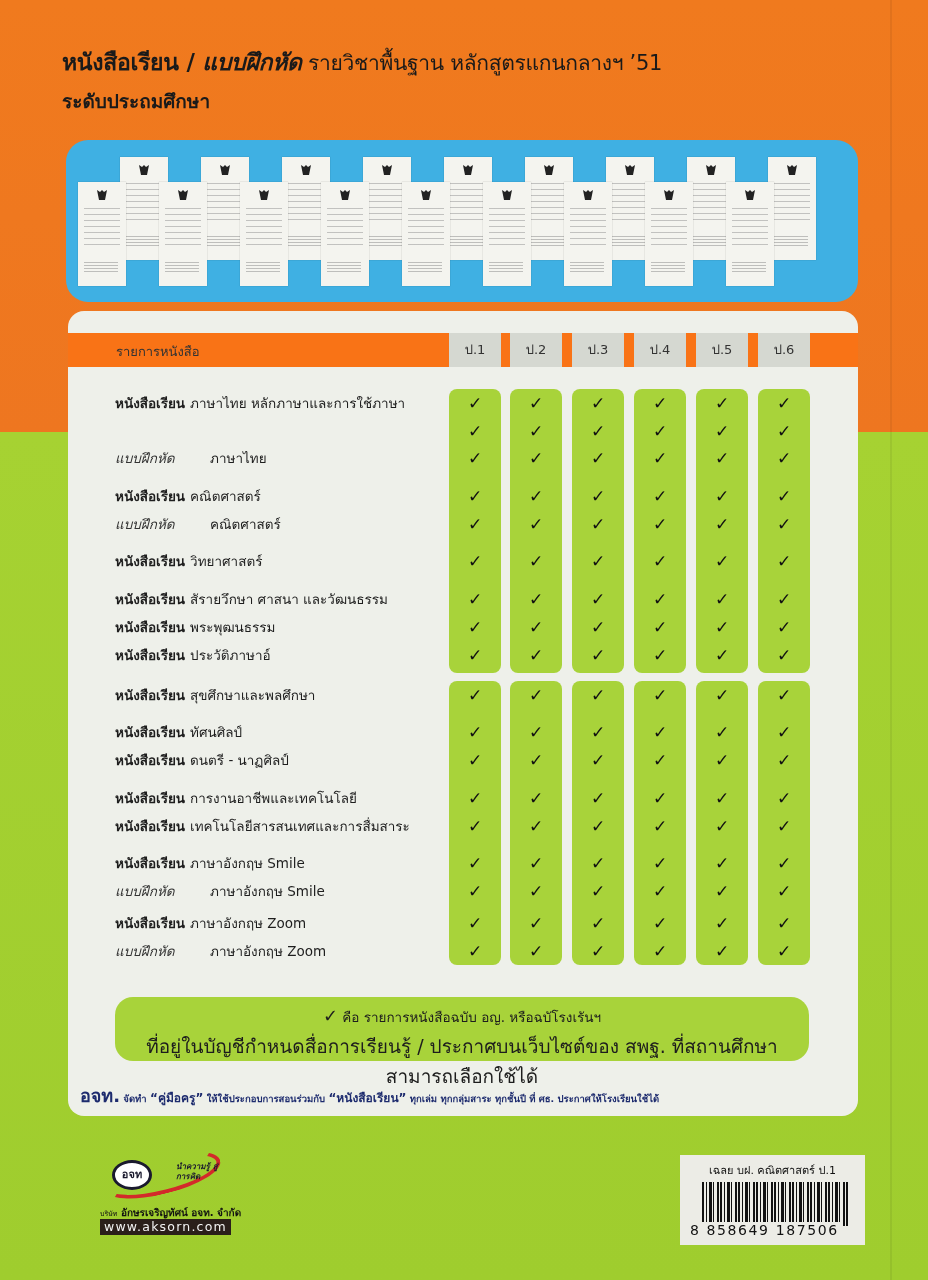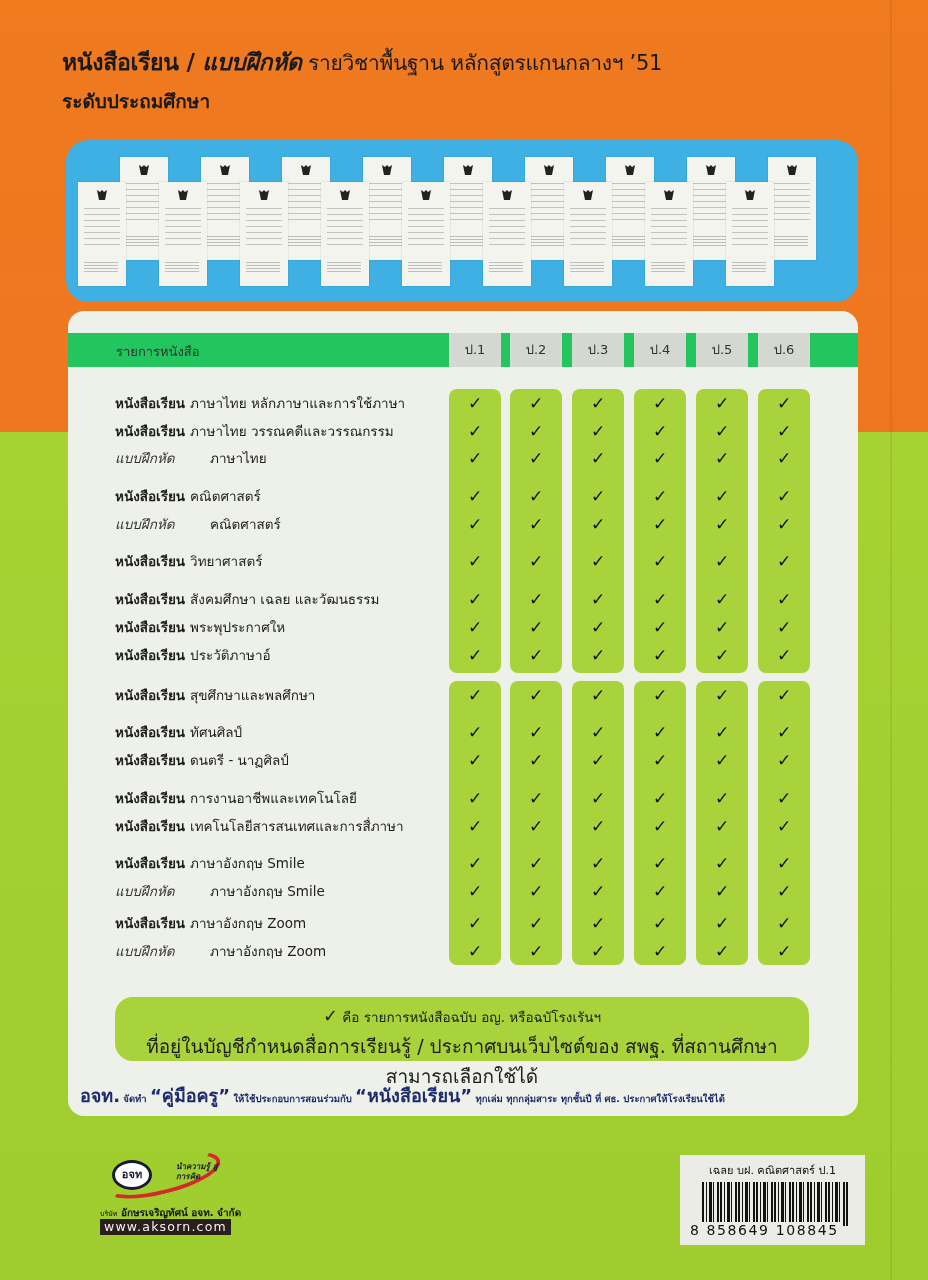--- a/index.html
+++ b/index.html
@@ -49,21 +49,21 @@
     background: repeating-linear-gradient(to bottom, #888 0 1px, transparent 1px 3px);
     opacity: 0.5;
   }
   
   .panel {
     position: absolute; left: 68px; top: 311px; width: 790px; height: 805px;
     background: #eef0ea; border-radius: 16px;
   }
   .header-bar {
     position: absolute; left: 0; top: 22px; width: 790px; height: 34px;
-    background: #22c55e;
+    background: #f97316;
   }
   .hdr-label {
     position: absolute; left: 48px; top: 8px; font-size: 13px; color: #333;
   }
   .hdr-grade {
     position: absolute; top: 0; width: 52px; height: 34px; background: #d5d8d1;
     font-size: 13px; color: #333; text-align: center; line-height: 34px;
   }
   .check-col {
     position: absolute; width: 52px; background: #a8d33a; border-radius: 8px;
@@ -85,21 +85,21 @@
     background: #a8d33a; border-radius: 18px; text-align: center; color: #1d1d1d;
   }
   .legend .l1 { position: absolute; left: 0; right: 0; top: 8px; font-size: 13.5px; }
   .legend .l1 .tick { font-weight: bold; font-size: 18px; }
   .legend .l2 { position: absolute; left: 0; right: 0; top: 34px; font-size: 19px; }
   .promo {
     position: absolute; left: 12px; top: 770px; white-space: nowrap; color: #1d2b6e;
     font-size: 9.5px; font-weight: bold;
   }
   .promo .big { font-size: 18px; font-weight: bold; }
-  .promo .quote { font-size: 18px; font-weight: bold; }
+  .promo .quote { font-size: 12px; font-weight: bold; }
   
   .logo-wrap {
     position: absolute; left: 96px; top: 1150px; width: 160px; height: 50px;
   }
   .logo-swoosh {
     position: absolute; left: 6px; top: 6px; width: 120px; height: 38px;
     border: 4px solid #d32a2a; border-radius: 50%; transform: rotate(-14deg);
     border-left-color: transparent; border-top-color: transparent;
   }
   .logo-badge {
@@ -269,21 +269,20 @@
     <div class="check-col" style="left: 566px; top: 78px; height: 284px;"></div>
     <div class="check-col" style="left: 628px; top: 78px; height: 284px;"></div>
     <div class="check-col" style="left: 690px; top: 78px; height: 284px;"></div>
     <div class="row-label" style="top: 82px;"><span class="type-bold">หนังสือเรียน</span><span class="subject">ภาษาไทย หลักภาษาและการใช้ภาษา</span></div>
     <div class="check" style="left: 381px; top: 82px;">✓</div>
     <div class="check" style="left: 442px; top: 82px;">✓</div>
     <div class="check" style="left: 504px; top: 82px;">✓</div>
     <div class="check" style="left: 566px; top: 82px;">✓</div>
     <div class="check" style="left: 628px; top: 82px;">✓</div>
     <div class="check" style="left: 690px; top: 82px;">✓</div>
-    <div class="row-label" style="top: 110px;"><span class="type-bold">หนังสือเรียน</span><span class="subject">ภาษาไทย วรรณคดีและวรรณกรรม</span></div>
     <div class="check" style="left: 381px; top: 110px;">✓</div>
     <div class="check" style="left: 442px; top: 110px;">✓</div>
     <div class="check" style="left: 504px; top: 110px;">✓</div>
     <div class="check" style="left: 566px; top: 110px;">✓</div>
     <div class="check" style="left: 628px; top: 110px;">✓</div>
     <div class="check" style="left: 690px; top: 110px;">✓</div>
     <div class="row-label" style="top: 137px;"><span class="type-italic">แบบฝึกหัด</span><span class="subject">ภาษาไทย</span></div>
     <div class="check" style="left: 381px; top: 137px;">✓</div>
     <div class="check" style="left: 442px; top: 137px;">✓</div>
     <div class="check" style="left: 504px; top: 137px;">✓</div>
@@ -304,28 +303,28 @@
     <div class="check" style="left: 566px; top: 203px;">✓</div>
     <div class="check" style="left: 628px; top: 203px;">✓</div>
     <div class="check" style="left: 690px; top: 203px;">✓</div>
     <div class="row-label" style="top: 240px;"><span class="type-bold">หนังสือเรียน</span><span class="subject">วิทยาศาสตร์</span></div>
     <div class="check" style="left: 381px; top: 240px;">✓</div>
     <div class="check" style="left: 442px; top: 240px;">✓</div>
     <div class="check" style="left: 504px; top: 240px;">✓</div>
     <div class="check" style="left: 566px; top: 240px;">✓</div>
     <div class="check" style="left: 628px; top: 240px;">✓</div>
     <div class="check" style="left: 690px; top: 240px;">✓</div>
-    <div class="row-label" style="top: 278px;"><span class="type-bold">หนังสือเรียน</span><span class="subject">สังคมศึกษา เฉลย และวัฒนธรรม</span></div>
+    <div class="row-label" style="top: 278px;"><span class="type-bold">หนังสือเรียน</span><span class="subject">สัรายวึกษา ศาสนา และวัฒนธรรม</span></div>
     <div class="check" style="left: 381px; top: 278px;">✓</div>
     <div class="check" style="left: 442px; top: 278px;">✓</div>
     <div class="check" style="left: 504px; top: 278px;">✓</div>
     <div class="check" style="left: 566px; top: 278px;">✓</div>
     <div class="check" style="left: 628px; top: 278px;">✓</div>
     <div class="check" style="left: 690px; top: 278px;">✓</div>
-    <div class="row-label" style="top: 306px;"><span class="type-bold">หนังสือเรียน</span><span class="subject">พระพุประกาศให</span></div>
+    <div class="row-label" style="top: 306px;"><span class="type-bold">หนังสือเรียน</span><span class="subject">พระพุฒนธรรม</span></div>
     <div class="check" style="left: 381px; top: 306px;">✓</div>
     <div class="check" style="left: 442px; top: 306px;">✓</div>
     <div class="check" style="left: 504px; top: 306px;">✓</div>
     <div class="check" style="left: 566px; top: 306px;">✓</div>
     <div class="check" style="left: 628px; top: 306px;">✓</div>
     <div class="check" style="left: 690px; top: 306px;">✓</div>
     <div class="row-label" style="top: 334px;"><span class="type-bold">หนังสือเรียน</span><span class="subject">ประวัติภาษาอ์</span></div>
     <div class="check" style="left: 381px; top: 334px;">✓</div>
     <div class="check" style="left: 442px; top: 334px;">✓</div>
     <div class="check" style="left: 504px; top: 334px;">✓</div>
@@ -359,21 +358,21 @@
     <div class="check" style="left: 566px; top: 439px;">✓</div>
     <div class="check" style="left: 628px; top: 439px;">✓</div>
     <div class="check" style="left: 690px; top: 439px;">✓</div>
     <div class="row-label" style="top: 477px;"><span class="type-bold">หนังสือเรียน</span><span class="subject">การงานอาชีพและเทคโนโลยี</span></div>
     <div class="check" style="left: 381px; top: 477px;">✓</div>
     <div class="check" style="left: 442px; top: 477px;">✓</div>
     <div class="check" style="left: 504px; top: 477px;">✓</div>
     <div class="check" style="left: 566px; top: 477px;">✓</div>
     <div class="check" style="left: 628px; top: 477px;">✓</div>
     <div class="check" style="left: 690px; top: 477px;">✓</div>
-    <div class="row-label" style="top: 505px;"><span class="type-bold">หนังสือเรียน</span><span class="subject">เทคโนโลยีสารสนเทศและการสื่ภาษา</span></div>
+    <div class="row-label" style="top: 505px;"><span class="type-bold">หนังสือเรียน</span><span class="subject">เทคโนโลยีสารสนเทศและการสื่มสาระ</span></div>
     <div class="check" style="left: 381px; top: 505px;">✓</div>
     <div class="check" style="left: 442px; top: 505px;">✓</div>
     <div class="check" style="left: 504px; top: 505px;">✓</div>
     <div class="check" style="left: 566px; top: 505px;">✓</div>
     <div class="check" style="left: 628px; top: 505px;">✓</div>
     <div class="check" style="left: 690px; top: 505px;">✓</div>
     <div class="row-label" style="top: 542px;"><span class="type-bold">หนังสือเรียน</span><span class="subject">ภาษาอังกฤษ Smile</span></div>
     <div class="check" style="left: 381px; top: 542px;">✓</div>
     <div class="check" style="left: 442px; top: 542px;">✓</div>
     <div class="check" style="left: 504px; top: 542px;">✓</div>
@@ -409,14 +408,14 @@
   <div class="logo-tagline">นำความรู้ สู่การคิด</div>
 </div>
 <div class="company">
   <span class="prefix">บริษัท</span><span> อักษรเจริญทัศน์ อจท. จำกัด</span>
 </div>
 <div class="website">www.aksorn.com</div>
 
 <div class="barcode-box">
   <div class="barcode-label">เฉลย บฝ. คณิตศาสตร์ ป.1</div>
   <div class="barcode-bars"></div>
-  <div class="barcode-num">8 858649 108845</div>
+  <div class="barcode-num">8 858649 187506</div>
 </div>
 
 </body></html>

